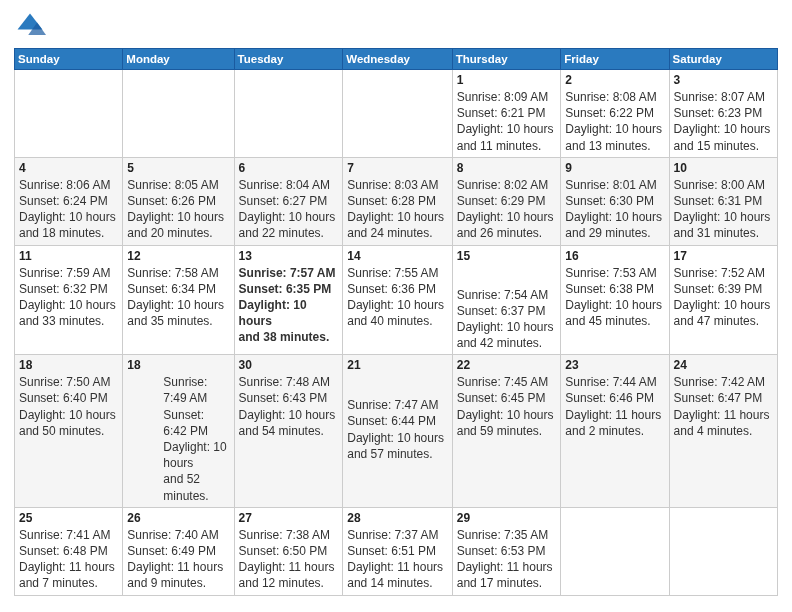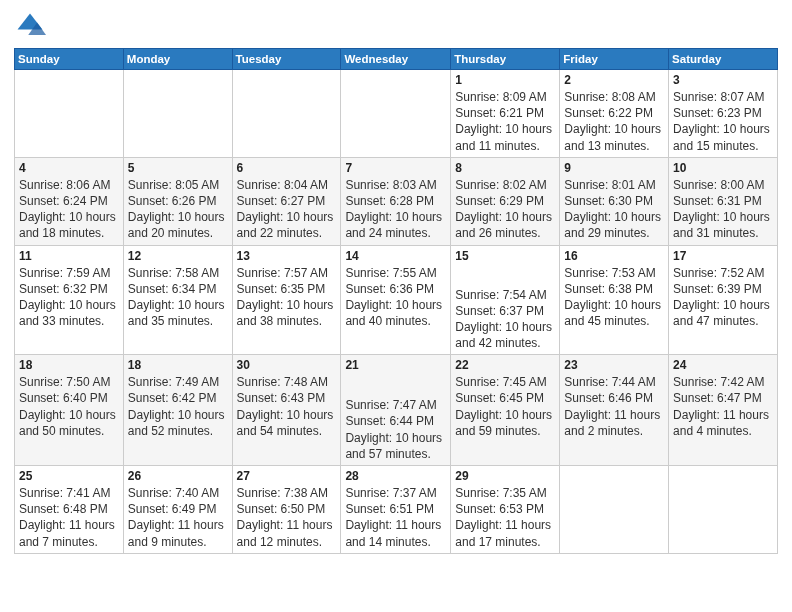--- a/index.html
+++ b/index.html
@@ -226,21 +226,21 @@
           </td>
           <td>
             <div class="day-num">12</div>
             <div class="day-info" style="white-space: pre-line;">Sunrise: 7:58 AM
 Sunset: 6:34 PM
 Daylight: 10 hours
 and 35 minutes.</div>
           </td>
           <td>
             <div class="day-num">13</div>
-            <div class="day-info" style="white-space: pre-line;">Sunrise: 7:57 AM
+            <div class="day-info" style="white-space: pre-line; font-weight: bold;">Sunrise: 7:57 AM
 Sunset: 6:35 PM
 Daylight: 10 hours
 and 38 minutes.</div>
           </td>
           <td>
             <div class="day-num">14</div>
             <div class="day-info" style="white-space: pre-line;">Sunrise: 7:55 AM
 Sunset: 6:36 PM
 Daylight: 10 hours
 and 40 minutes.</div>
@@ -270,21 +270,21 @@
         <tr>
           <td>
             <div class="day-num">18</div>
             <div class="day-info" style="white-space: pre-line;">Sunrise: 7:50 AM
 Sunset: 6:40 PM
 Daylight: 10 hours
 and 50 minutes.</div>
           </td>
           <td>
             <div class="day-num">18</div>
-            <div class="day-info" style="white-space: pre-line;">Sunrise: 7:49 AM
+            <div class="day-info" style="white-space: pre-line; margin-left: 36px;">Sunrise: 7:49 AM
 Sunset: 6:42 PM
 Daylight: 10 hours
 and 52 minutes.</div>
           </td>
           <td>
             <div class="day-num">30</div>
             <div class="day-info" style="white-space: pre-line;">Sunrise: 7:48 AM
 Sunset: 6:43 PM
 Daylight: 10 hours
 and 54 minutes.</div>

